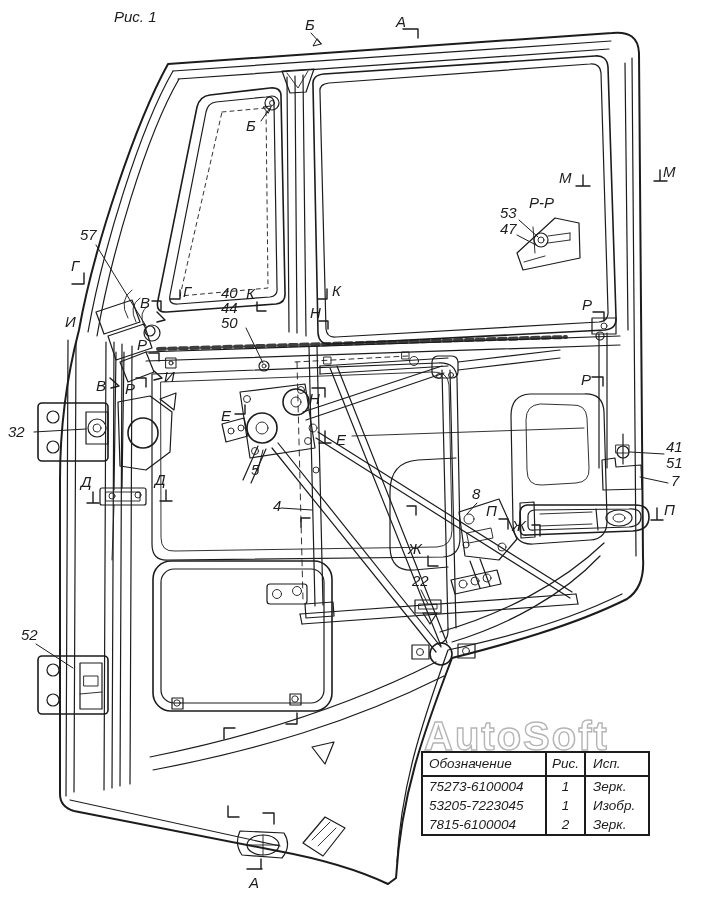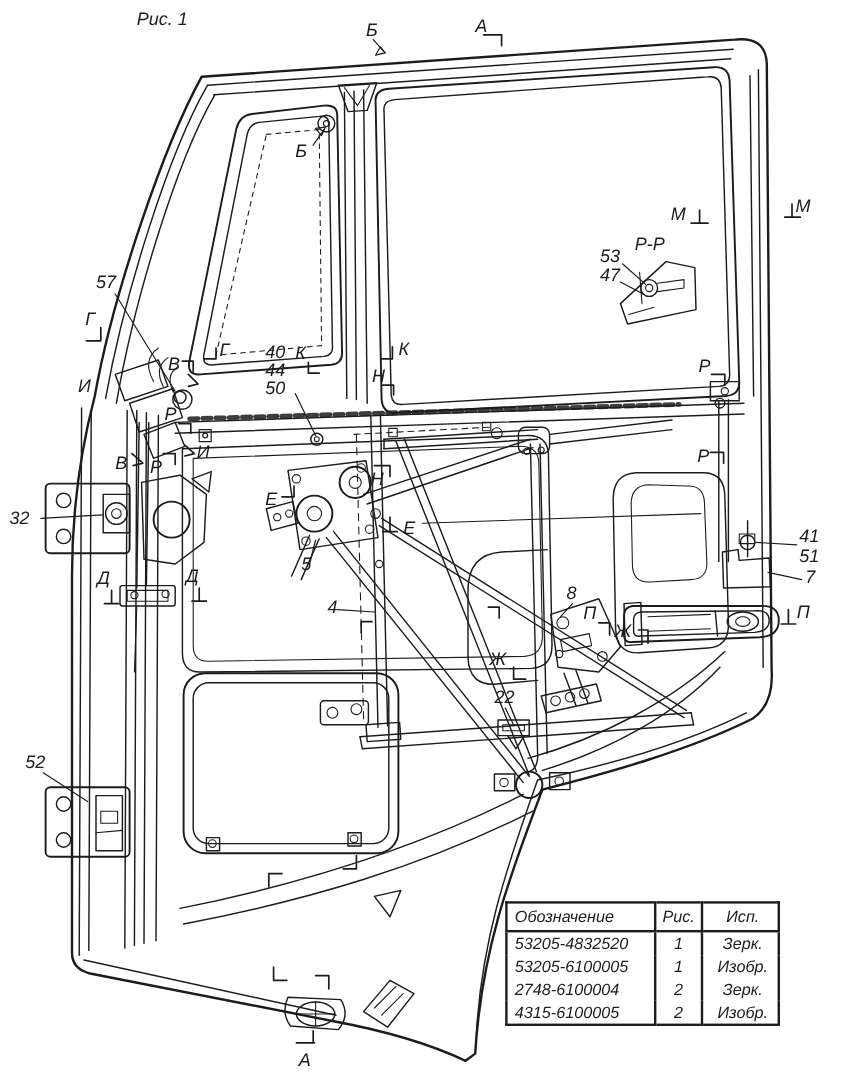--- a/index.html
+++ b/index.html
@@ -21,21 +21,21 @@
   #watermark{position:absolute;left:424px;top:714px;font:bold 40px "Liberation Sans",sans-serif;
              letter-spacing:2px;color:transparent;-webkit-text-stroke:1.4px var(--wm);}
   #parts-table{position:absolute;left:421px;top:751px;background:var(--bg);
                border-collapse:collapse;table-layout:fixed;font:italic 13.5px "Liberation Sans",sans-serif;
                color:var(--ink);border-radius:24px;}
   #parts-table th,#parts-table td{border:0;padding:0 3px;height:19px;line-height:19px;white-space:nowrap;overflow:hidden;}
   #parts-table{border:2px solid var(--ink);}
   #parts-table thead th{border-bottom:2px solid var(--ink);height:22px;line-height:22px;font-weight:normal;}
   .c1{width:113px;text-align:left;padding-left:6px!important;}
   .c2{width:31px;text-align:center;border-left:2px solid var(--ink)!important;border-right:2px solid var(--ink)!important;}
-  .c3{width:52px;text-align:center;padding-left:7px!important;}
+  .c3{width:52px;text-align:left;padding-left:7px!important;}
 </style>
 </head>
 <body>
 
 <div id="stage">
 
   <svg id="drawing" width="704" height="900" viewBox="0 0 704 900">
 
     <g>
       <path class="w2" d="M168,64 L612,33 Q638,30 639,53 L643,558 Q645,587 627,599 C573,626 503,645 452,658 C423,734 401,795 396,878 L388,884 C350,866 305,856 278,851 L74,811 Q60,807 60,794 L60,480 C60,425 68,372 79,330 C94,246 136,122 168,64 Z"></path>
@@ -344,47 +344,43 @@
         <text x="486" y="516" class="callout">П</text>
         <text x="512" y="531" class="callout">Ж</text>
         <text x="408" y="554" class="callout">Ж</text>
         <text x="664" y="515" class="callout">П</text>
         <text x="412" y="586" class="callout">22</text>
         <text x="21" y="640" class="callout">52</text>
         <text x="249" y="888" class="callout">А</text>
       </g>
   </svg>
 
+  <div id="watermark">AutoSoft</div>
 
   <div id="figure-caption">Рис. 1</div>
 
   <table id="parts-table">
     <thead>
       <tr>
         <th class="c1">Обозначение</th>
         <th class="c2">Рис.</th>
         <th class="c3">Исп.</th>
       </tr>
     </thead>
     <tbody id="parts-table-body">
         <tr>
-          <td class="c1">53205-4832520</td>
+          <td class="c1">75273-6100004</td>
           <td class="c2">1</td>
           <td class="c3">Зерк.</td>
         </tr>
         <tr>
-          <td class="c1">53205-6100005</td>
+          <td class="c1">53205-7223045</td>
           <td class="c2">1</td>
           <td class="c3">Изобр.</td>
         </tr>
         <tr>
-          <td class="c1">2748-6100004</td>
+          <td class="c1">7815-6100004</td>
           <td class="c2">2</td>
           <td class="c3">Зерк.</td>
-        </tr>
-        <tr>
-          <td class="c1">4315-6100005</td>
-          <td class="c2">2</td>
-          <td class="c3">Изобр.</td>
         </tr>
       </tbody>
   </table>
 </div>
 
 </body></html>

